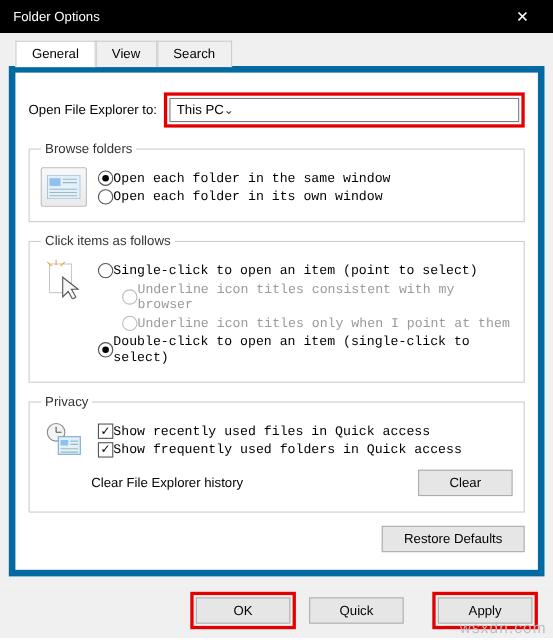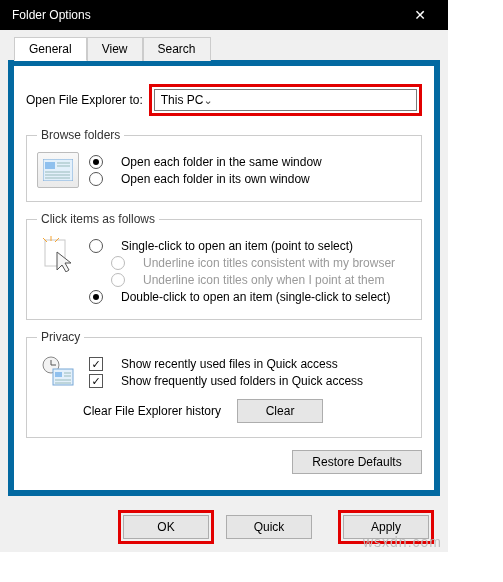--- a/index.html
+++ b/index.html
@@ -18,34 +18,34 @@
     .select { width: 100%; height: 22px; border: 1px solid #7a7a7a; background: #fff; display: flex; align-items: center; justify-content: flex-start; padding: 0 6px; }
     .select .chev { font-size: 11px; color: #444; }
     fieldset { border: 1px solid #ccc; margin: 10px 0; padding: 10px 10px 12px 10px; }
     fieldset legend { padding: 0 4px; color: #333; }
     .group-body { display: flex; align-items: flex-start; }
     .group-icon { width: 42px; height: 36px; margin-right: 10px; border: 1px solid #bcbcbc; border-radius: 2px; display: flex; align-items: center; justify-content: center; background: linear-gradient(#f8f8f8,#eaeaea); flex-shrink: 0; }
     .group-icon.noframe { border: none; background: transparent; }
     .opts { flex: 1; }
     .opt { display: flex; align-items: center; margin: 3px 0; }
     .opt.sub { margin-left: 22px; color: #9a9a9a; }
-    .opt-label { margin-left: 18px; }
+    .opt-label { margin-left: 0; font-family: Liberation Mono, monospace; }
     .radio { width: 14px; height: 14px; border: 1px solid #555; border-radius: 50%; display: flex; align-items: center; justify-content: center; flex-shrink: 0; }
     .radio.disabled { border-color: #bbb; }
     .radio .dot { width: 6px; height: 6px; border-radius: 50%; background: #000; }
     .checkbox { width: 14px; height: 14px; border: 1px solid #555; display: flex; align-items: center; justify-content: center; flex-shrink: 0; background: #fff; }
     .check { font-size: 11px; line-height: 1; }
-    .clear-row { display: flex; align-items: center; justify-content: flex-start; margin: 8px 0 2px 46px; gap: 16px; }
+    .clear-row { display: flex; align-items: center; justify-content: space-between; margin: 8px 0 2px 46px; gap: 16px; }
     .btn { min-width: 86px; height: 24px; border: 1px solid #adadad; background: #e6e6e6; display: inline-flex; align-items: center; justify-content: center; padding: 0 10px; cursor: pointer; }
     .footer-row { display: flex; justify-content: flex-end; margin-top: 12px; }
     .hl { border: 3px solid #e20000; padding: 2px; margin-left: 20px; text-align: right; }
     .hl .btn { margin: 0; }
     .bottom-bar { display:flex; justify-content:flex-end; padding: 6px 14px 8px 14px; background:#f0f0f0; gap:6px; align-items:center; }
     .watermark { position: absolute; right: 6px; bottom: 2px; font-size: 14px; color: #bdbdbd; letter-spacing: 1px; }
-    .app { position: relative; width: 448px; }
+    .app { position: relative; width: 503px; }
     svg { display: block; }
   </style>
 </head>
 <body>
 <div class="app">
 
 <div class="titlebar">
   <span class="title">Folder Options</span>
   <span class="close-btn">✕</span>
 </div>

